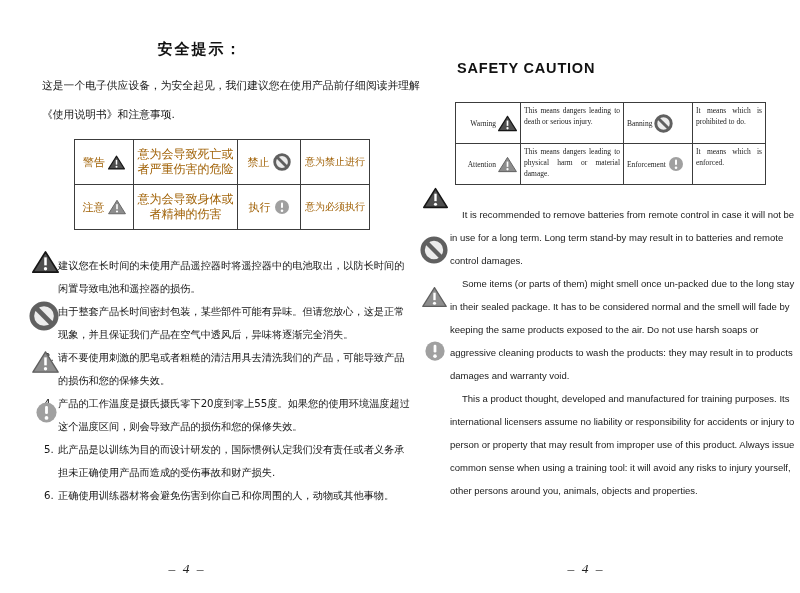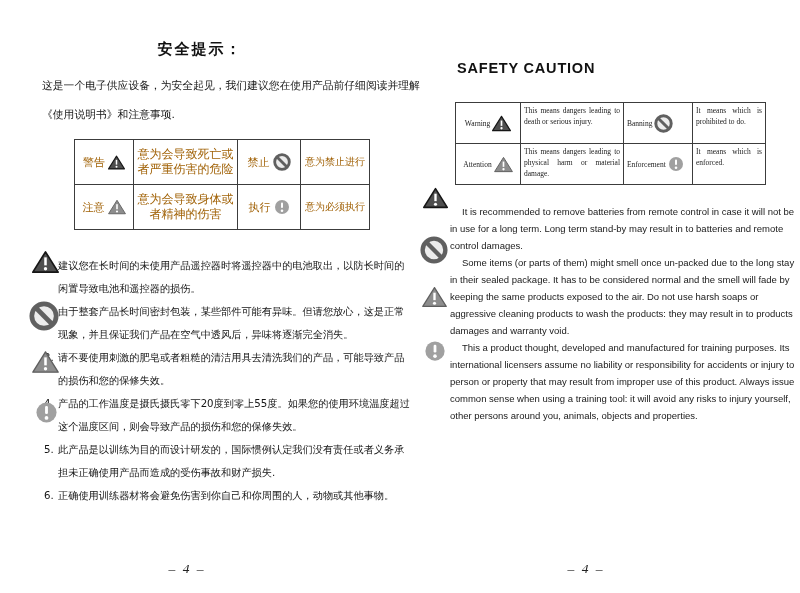--- a/index.html
+++ b/index.html
@@ -38,29 +38,29 @@
   .col-right{position:absolute;left:415px;top:44px;width:380px;}
   .en-title{
     margin:16px 0 0 42px;font-size:14.5px;font-weight:700;letter-spacing:0.8px;color:#111;
     font-family:"Liberation Sans","DejaVu Sans",sans-serif;
   }
   .en-legend{
     margin:26px 0 0 40px;font-family:"Liberation Serif","DejaVu Serif",serif;
     font-size:7.5px;line-height:11px;color:#222;
   }
   .en-legend td{height:36px;padding:2px 3px;}
-  .en-legend td.term{width:58px;vertical-align:middle;text-align:center;text-decoration:underline;}
+  .en-legend td.term{width:58px;vertical-align:middle;text-align:right;text-decoration:underline;}
   .en-legend td.c2{width:96px;vertical-align:top;text-align:justify;}
   .en-legend td.c3{width:62px;vertical-align:middle;text-align:left;}
   .en-legend td.c4{width:66px;vertical-align:top;text-align:justify;}
   .en-legend .termwrap{gap:2px;}
 
   .en-paras{margin:18px 0 0 35px;width:350px;
     font-family:"Liberation Sans","DejaVu Sans",sans-serif;
-    font-size:9.5px;line-height:17px;color:#191919;}
+    font-size:9.5px;line-height:23px;color:#191919;}
   .en-paras p{margin:0;text-indent:12px;}
 
   
   .rail-icon{position:absolute;line-height:0;}
 
   
   .page-num{
     position:absolute;top:561px;width:70px;text-align:center;
     font-family:"Liberation Serif","DejaVu Serif",serif;
     font-style:italic;font-size:13.5px;color:#222;letter-spacing:2px;

